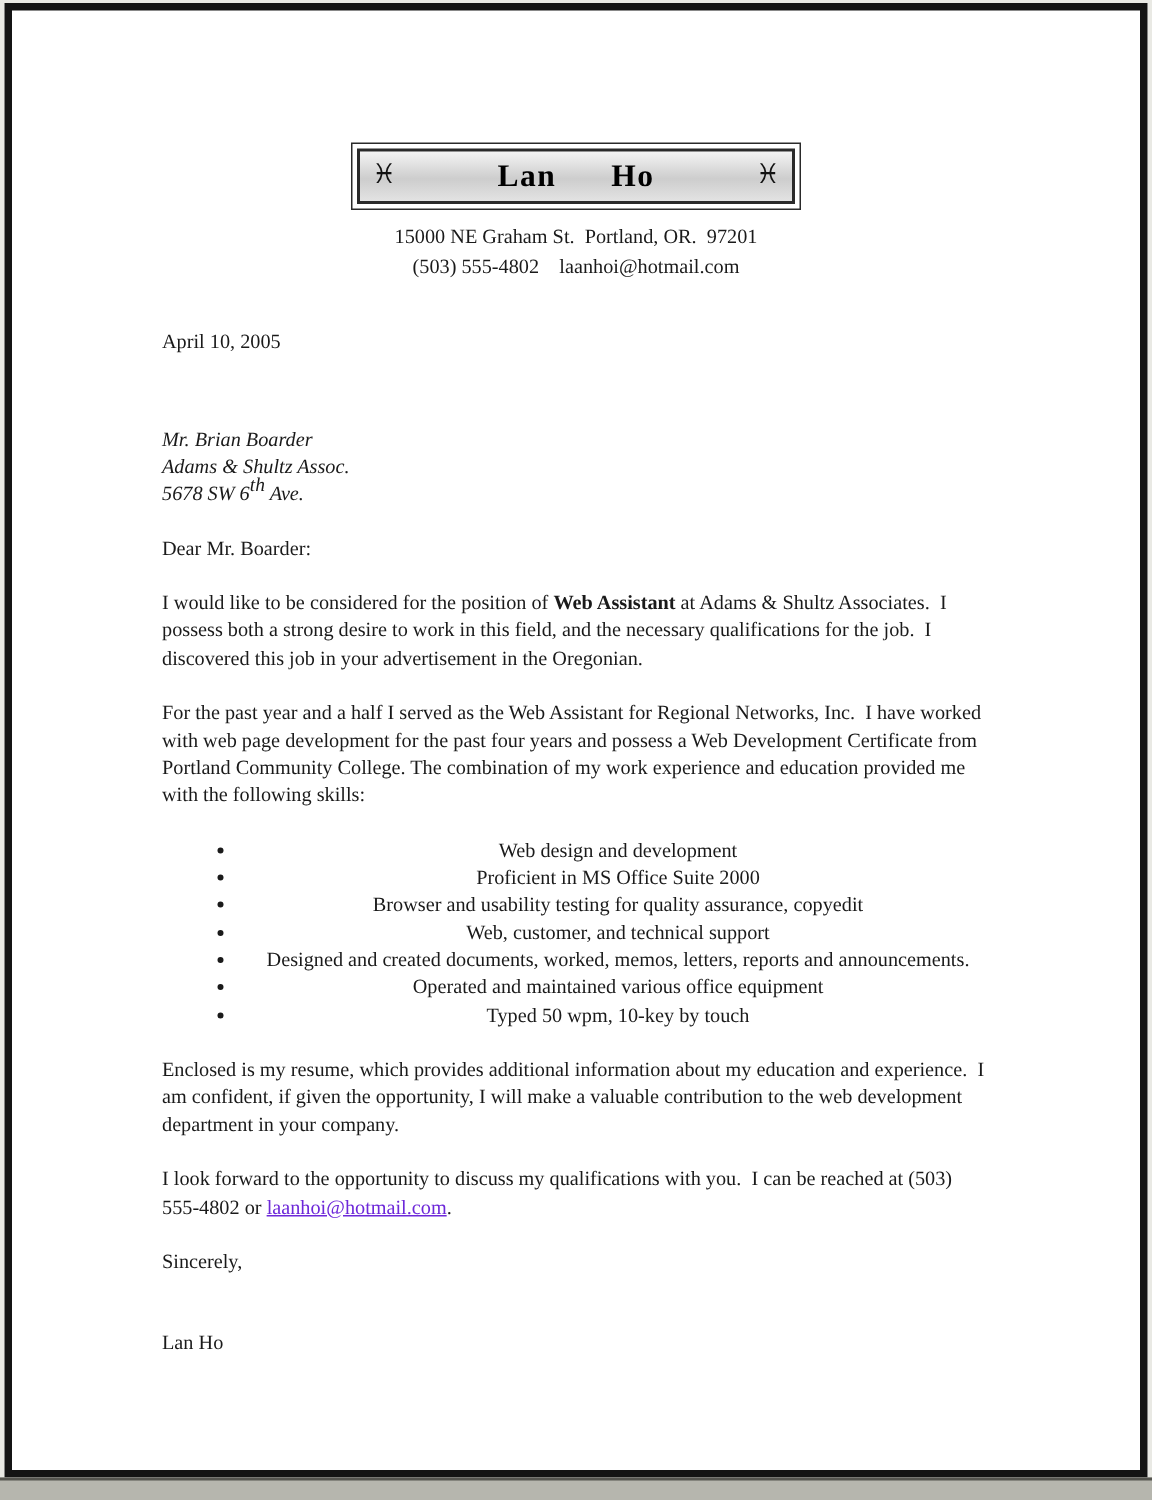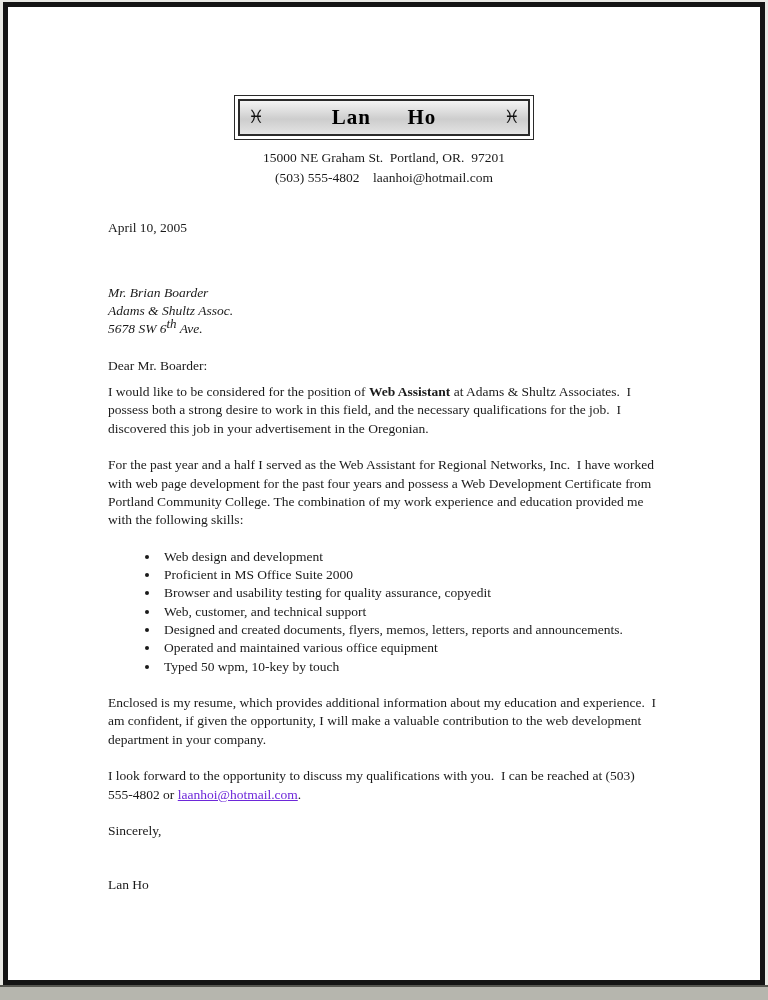--- a/index.html
+++ b/index.html
@@ -71,33 +71,34 @@
   }
   .lh-line {
     white-space: pre-wrap;
     margin-top: 2px;
   }
   .lh-line.first { margin-top: 9px; }
   .t { white-space: pre-wrap; }
   .date-line { margin-top: 32px; margin-bottom: 46px; white-space: pre-wrap; }
   .addr-block { margin-bottom: 18px; font-style: italic; }
   .addr-line { white-space: pre-wrap; }
-  .salutation { margin-bottom: 8px; white-space: pre-wrap; }
+  .salutation { margin-bottom: 18px; white-space: pre-wrap; }
   .para { margin: 0 0 18px 0; }
   .bold { font-weight: bold; }
   sup.ordinal { font-size: 13px; vertical-align: super; line-height: 0; }
   ul.skills {
     margin: 0 0 18px 0;
     padding-left: 52px;
     list-style: disc outside;
   }
   ul.skills li {
     padding-left: 4px;
     margin: 0;
     white-space: pre-wrap;
+    text-align: center;
   }
   .email-link {
     color: #6d28d9;
     text-decoration: underline;
     cursor: pointer;
     white-space: pre-wrap;
   }
   .closing { margin-top: 18px; margin-bottom: 36px; white-space: pre-wrap; }
   .signature { margin-top: 18px; white-space: pre-wrap; }
 </style>
@@ -132,21 +133,21 @@
 
       <p class="para"><span class="t">I would like to be considered for the position of </span><span class="t bold">Web Assistant</span><span class="t"> at Adams &amp; Shultz Associates.  I possess both a strong desire to work in this field, and the necessary qualifications for the job.  I discovered this job in your advertisement in the Oregonian.</span></p>
 
       <p class="para t">For the past year and a half I served as the Web Assistant for Regional Networks, Inc.  I have worked with web page development for the past four years and possess a Web Development Certificate from Portland Community College. The combination of my work experience and education provided me with the following skills:</p>
 
       <ul class="skills">
         <li>Web design and development</li>
         <li>Proficient in MS Office Suite 2000</li>
         <li>Browser and usability testing for quality assurance, copyedit</li>
         <li>Web, customer, and technical support</li>
-        <li>Designed and created documents, flyers, memos, letters, reports and announcements.</li>
+        <li>Designed and created documents, worked, memos, letters, reports and announcements.</li>
         <li>Operated and maintained various office equipment</li>
         <li>Typed 50 wpm, 10-key by touch</li>
       </ul>
 
       <p class="para t">Enclosed is my resume, which provides additional information about my education and experience.  I am confident, if given the opportunity, I will make a valuable contribution to the web development department in your company.</p>
 
       <p class="para"><span class="t">I look forward to the opportunity to discuss my qualifications with you.  I can be reached at (503) 555-4802 or </span><a class="email-link">laanhoi@hotmail.com</a><span class="t">.</span></p>
 
       <div class="closing">Sincerely,</div>
 

